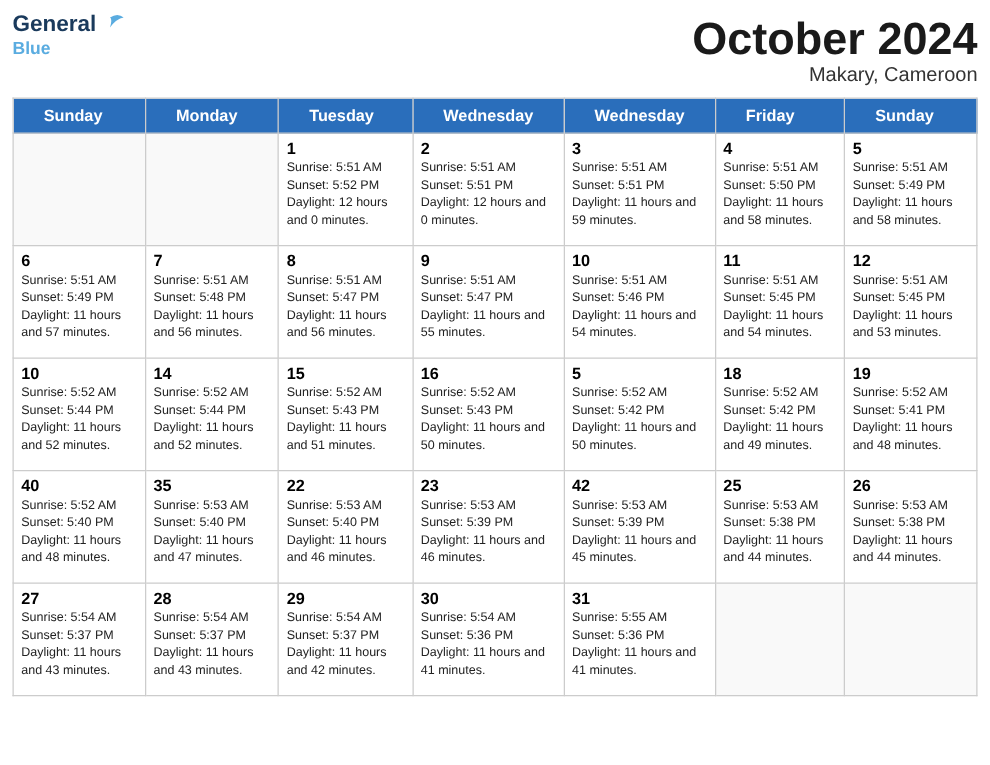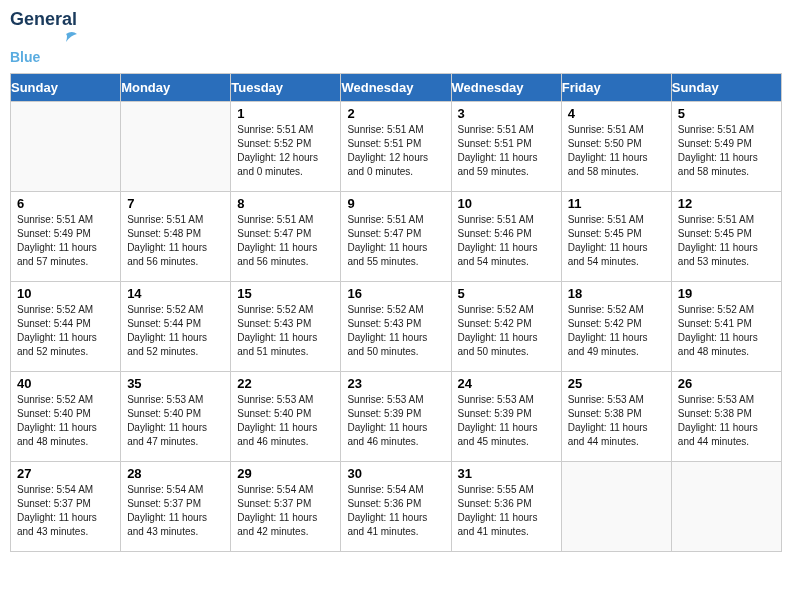--- a/index.html
+++ b/index.html
@@ -35,21 +35,21 @@
     }
     .calendar {
       width: 100%;
       border-collapse: collapse;
       font-size: 11px;
     }
     .calendar th {
       background-color: #2a6ebb;
       color: #fff;
       text-align: left;
-      padding: 6px 0;
+      padding: 6px 24px;
       font-size: 13px;
       font-weight: bold;
       border: 1px solid #ccc;
     }
     .calendar td {
       border: 1px solid #ccc;
       vertical-align: top;
       padding: 4px 6px;
       width: calc(100% / 7);
       height: 90px;
@@ -69,32 +69,36 @@
       background: #f9f9f9;
     }
   </style>
 </head>
 <body>
 
 <div class="header">
   <div class="logo">
   <div style="display:flex; align-items:center; gap:0px;">
     <div style="line-height:1.1;">
-      <div style="display:flex; align-items:flex-end;flex-direction:column;">
+      <div style="display:flex; align-items:flex-start;">
         <span style="font-size:18px; font-weight:bold; color:#1a3a5c;">General</span>
         <svg width="22" height="18" viewBox="0 0 22 18">
           <path d="M11 4 Q17 0 22 4 Q16 5 11 12 Q13 5 11 4Z" fill="#5aace0"></path>
         </svg>
       </div>
       <div>
         <span style="font-size:14px; font-weight:bold; color:#5aace0;">Blue</span>
       </div>
     </div>
   </div>
 </div>
+  <div class="title-block">
+    <div class="month-title">October 2024</div>
+    <div class="location-title">Makary, Cameroon</div>
+  </div>
 </div>
 
 <table class="calendar">
   <thead>
     <tr>
       <th>Sunday</th>
       <th>Monday</th>
       <th>Tuesday</th>
       <th>Wednesday</th>
       <th>Wednesday</th>
@@ -198,21 +202,21 @@
         </td>
         <td>
           <span class="day-number">22</span>
           <div class="day-info">Sunrise: 5:53 AM<br>Sunset: 5:40 PM<br>Daylight: 11 hours and 46 minutes.</div>
         </td>
         <td>
           <span class="day-number">23</span>
           <div class="day-info">Sunrise: 5:53 AM<br>Sunset: 5:39 PM<br>Daylight: 11 hours and 46 minutes.</div>
         </td>
         <td>
-          <span class="day-number">24</span>
+          <span class="day-number">42</span>
           <div class="day-info">Sunrise: 5:53 AM<br>Sunset: 5:39 PM<br>Daylight: 11 hours and 45 minutes.</div>
         </td>
         <td>
           <span class="day-number">25</span>
           <div class="day-info">Sunrise: 5:53 AM<br>Sunset: 5:38 PM<br>Daylight: 11 hours and 44 minutes.</div>
         </td>
         <td>
           <span class="day-number">26</span>
           <div class="day-info">Sunrise: 5:53 AM<br>Sunset: 5:38 PM<br>Daylight: 11 hours and 44 minutes.</div>
         </td>

